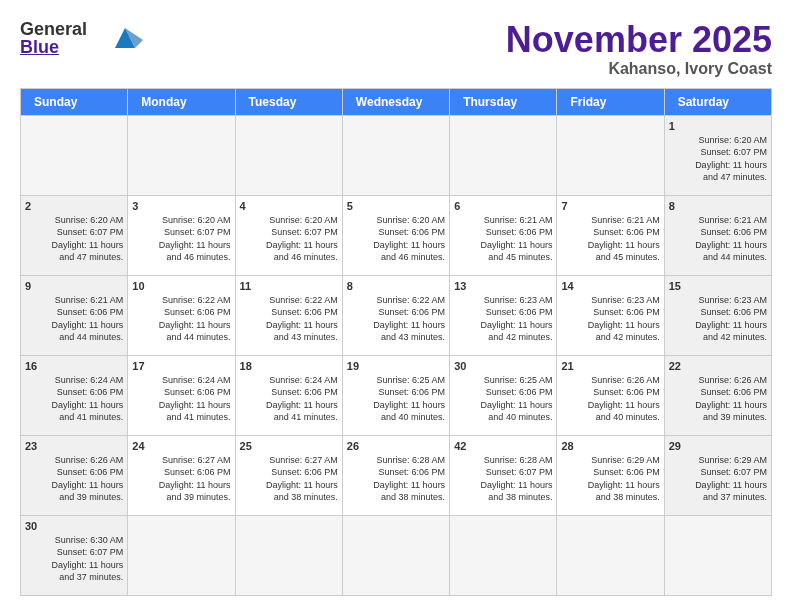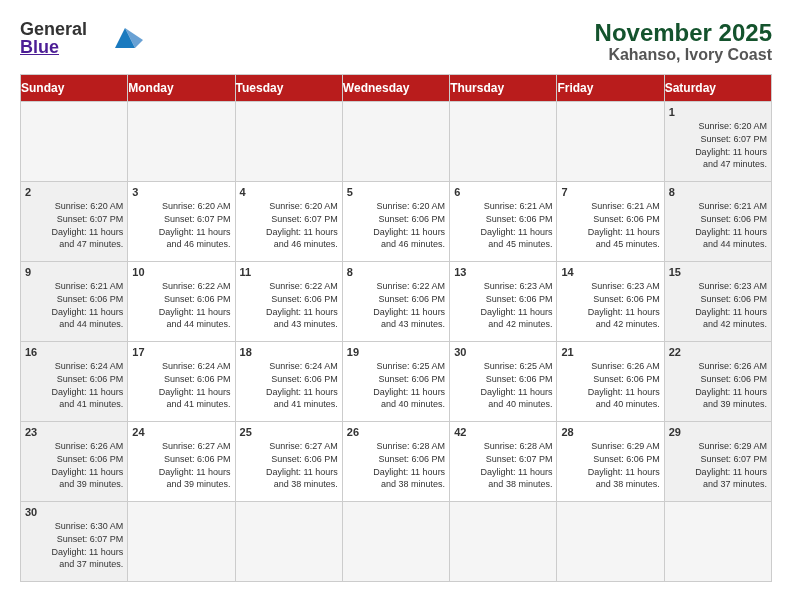--- a/index.html
+++ b/index.html
@@ -18,41 +18,41 @@
     }
     .logo {
       display: flex;
       flex-direction: column;
       align-items: flex-start;
     }
     .title-block {
       text-align: right;
     }
     .title-block h1 {
-      font-size: 24px;
+      font-size: 36px;
       font-weight: bold;
-      color: #14532d;
+      color: #4c1d95;
       line-height: 1.1;
     }
     .title-block h2 {
       font-size: 16px;
       font-weight: bold;
       color: #555;
     }
     table {
       width: 100%;
       border-collapse: collapse;
       table-layout: fixed;
     }
     thead tr th {
-      background-color: #b91c1c;
+      background-color: #3b82f6;
       color: #fff;
       font-size: 12px;
       font-weight: bold;
-      padding: 6px 0;
+      padding: 6px 13px;
       text-align: left;
       border: 1px solid #ccc;
     }
     tbody tr td {
       border: 1px solid #ccc;
       vertical-align: top;
       padding: 4px;
       font-size: 9.5px;
       color: #333;
       height: 80px;

